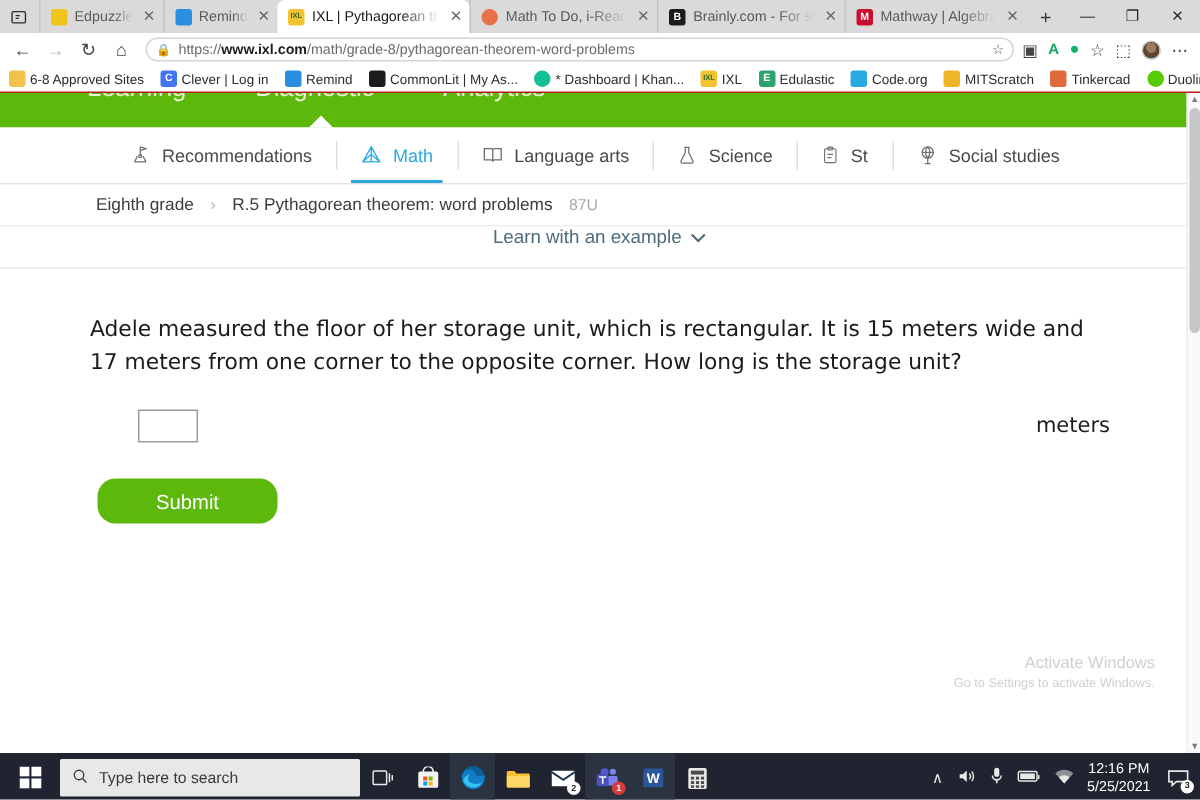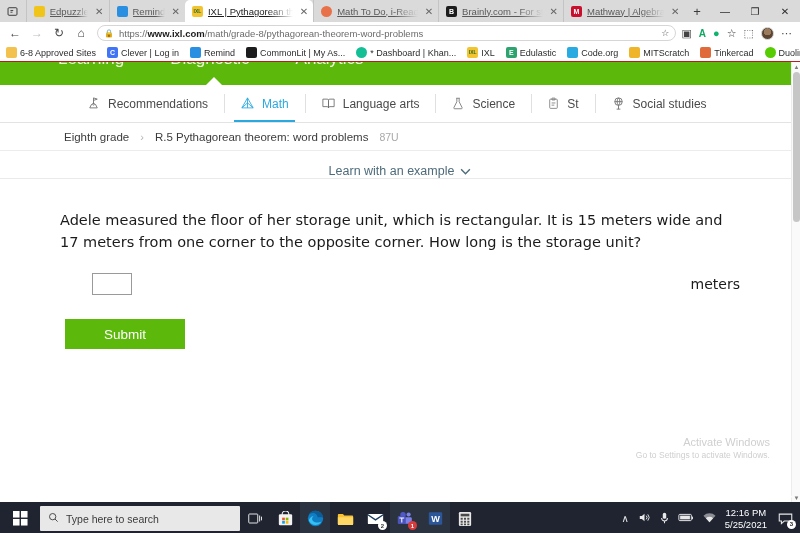--- a/index.html
+++ b/index.html
@@ -31,21 +31,20 @@
   }
   .tab .favicon {
     width: 11px; height: 11px; flex: none; border-radius: 2px;
     display: inline-flex; align-items: center; justify-content: center;
     font-size: 7px; color: #fff; font-weight: bold; line-height: 1;
   }
   .tab .tlabel {
     white-space: nowrap; overflow: hidden; max-width: 86px;
     -webkit-mask-image: linear-gradient(to right, #000 70%, transparent 100%);
             mask-image: linear-gradient(to right, #000 70%, transparent 100%);
-            text-decoration: underline;
   }
   .tab .tclose { font-size: 10px; color: #666; margin-left: 2px; }
   .newtab { width: 26px; display: flex; align-items: center; justify-content: center;
             font-size: 13px; color: #3a3a3a; }
   .wincontrols { margin-left: auto; display: flex; }
   .wincontrols div {
     width: 30px; display: flex; align-items: center; justify-content: center;
     font-size: 10px; color: #2b2b2b;
   }
 
@@ -122,21 +121,21 @@
 
   .crumbbar {
     height: 28px; display: flex; align-items: center; padding-left: 64px;
     gap: 11px; font-size: 11.5px; color: #3c3c3c;
     border-bottom: 1px solid #ececec;
   }
   .crumbbar .sep { color: #b4b4b4; font-size: 11px; }
   .crumbbar .code { color: #a9a9a9; font-size: 10.5px; }
 
   .learnbar {
-    height: 28px; display: flex; align-items: flex-end; justify-content: center;
+    height: 28px; display: flex; align-items: flex-start; justify-content: center;
     border-bottom: 1px solid #eaeaea; background: #fff;
   }
   .learnbar .lw {
     font-size: 12.5px; color: #4d6b7a; display: flex; align-items: center; gap: 6px;
   }
 
   .qwrap { padding: 30px 60px 0 60px; }
   .qtext {
     font-size: 14.5px; color: #1b1b1b; line-height: 22px;
     max-width: 690px; font-family: "DejaVu Sans", sans-serif;
@@ -144,21 +143,21 @@
   .answerrow {
     margin-top: 20px; margin-left: 32px;
     display: flex; align-items: center; gap: 10px; justify-content: space-between;
   }
   .ansbox {
     width: 40px; height: 22px; border: 1px solid #9a9a9a; background: #fff;
   }
   .unit { font-size: 14px; color: #1b1b1b; font-family: "DejaVu Sans", sans-serif; }
   .submit {
     margin-top: 24px; margin-left: 5px;
-    width: 120px; height: 30px; border-radius: 0; border: none;
+    width: 120px; height: 30px; border-radius: 12px; border: none;
     background: #5cb80a; color: #fff; font-size: 13.5px;
     font-family: "Liberation Sans", sans-serif;
     display: flex; align-items: center; justify-content: center;
   }
 
   .watermark {
     position: absolute; right: 30px; bottom: 42px; text-align: right;
     color: #cfcfcf; pointer-events: none;
   }
   .watermark .wm1 { font-size: 11px; }

